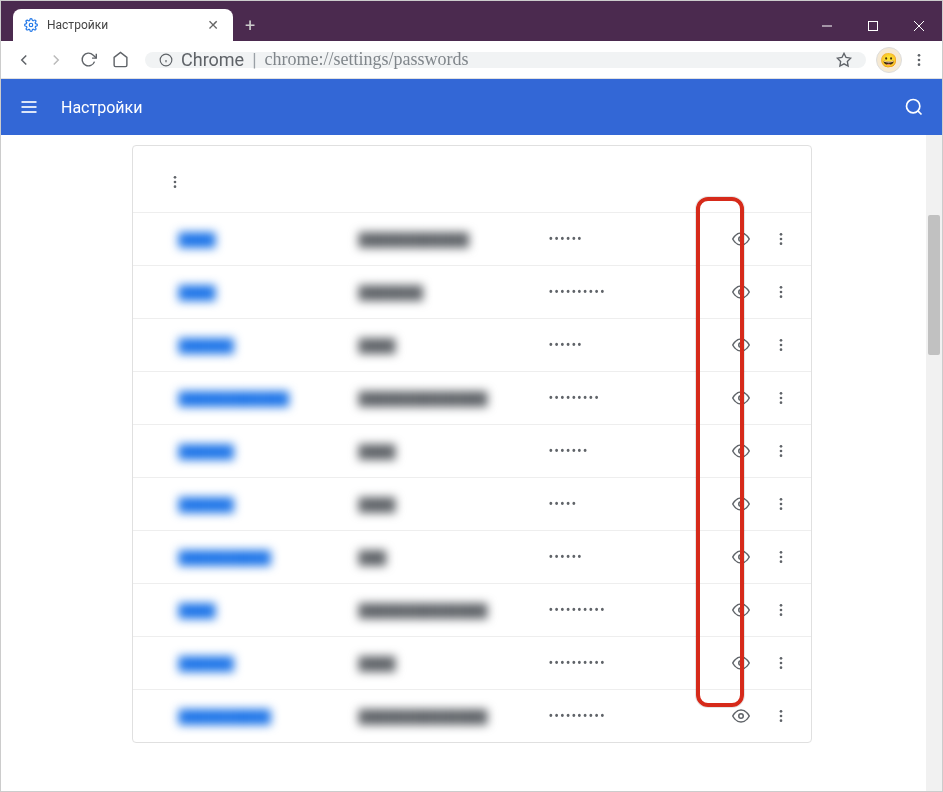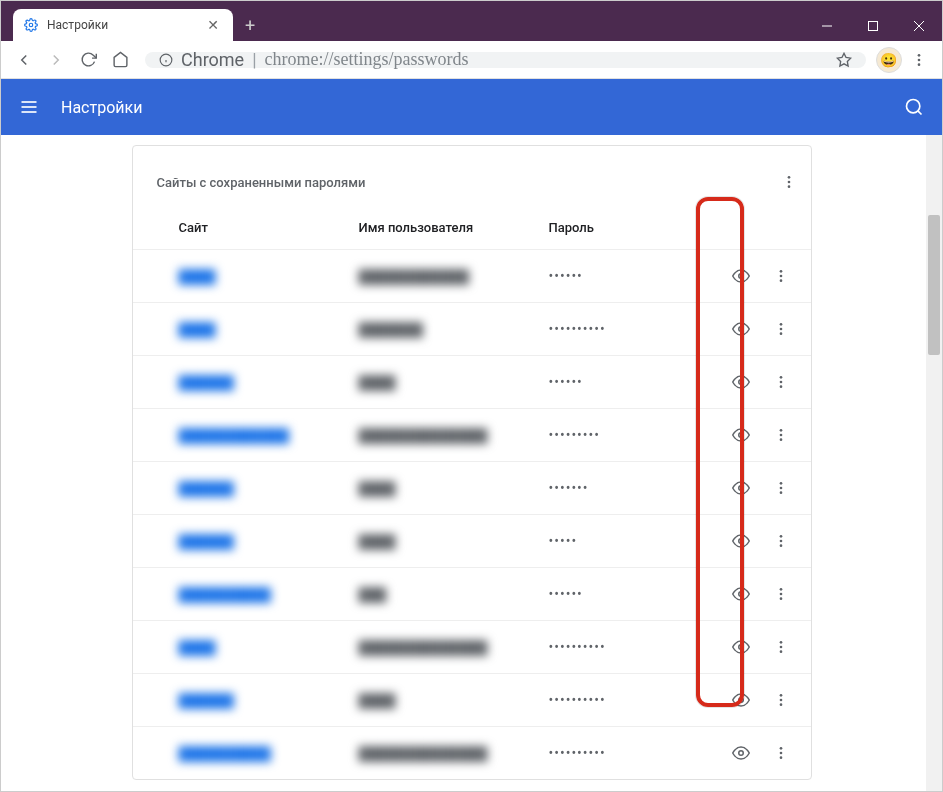--- a/index.html
+++ b/index.html
@@ -151,34 +151,28 @@
         <svg width="20" height="20" viewBox="0 0 24 24" fill="none" stroke="#fff" stroke-width="2">
             <circle cx="11" cy="11" r="8"></circle>
             <line x1="21" y1="21" x2="16.65" y2="16.65"></line>
           </svg>
       </span>
     </div>
 
     <div class="scroll-area">
       <div class="card">
         <div class="card-header">
-          <span class="card-title">Сайты с сохраненными паролями</span>
           <span class="icon-btn">
             <svg width="16" height="16" viewBox="0 0 24 24" fill="#5f6368">
                 <circle cx="12" cy="5" r="2"></circle>
                 <circle cx="12" cy="12" r="2"></circle>
                 <circle cx="12" cy="19" r="2"></circle>
               </svg>
           </span>
         </div>
-        <div class="table-header">
-          <div class="col-site">Сайт</div>
-          <div class="col-user">Имя пользователя</div>
-          <div class="col-pass">Пароль</div>
-        </div>
         <div id="rows-container">
             <div class="row">
               <div class="cell-site"><span class="blurred">████</span></div>
               <div class="cell-user"><span class="blurred user">████████████</span></div>
               <div class="cell-pass">••••••</div>
               <div class="row-actions">
                 <span class="icon-btn">
                   <svg width="18" height="18" viewBox="0 0 24 24" fill="none" stroke="#5f6368" stroke-width="2">
                     <path d="M1 12s4-8 11-8 11 8 11 8-4 8-11 8-11-8-11-8z"></path>
                     <circle cx="12" cy="12" r="3"></circle>

